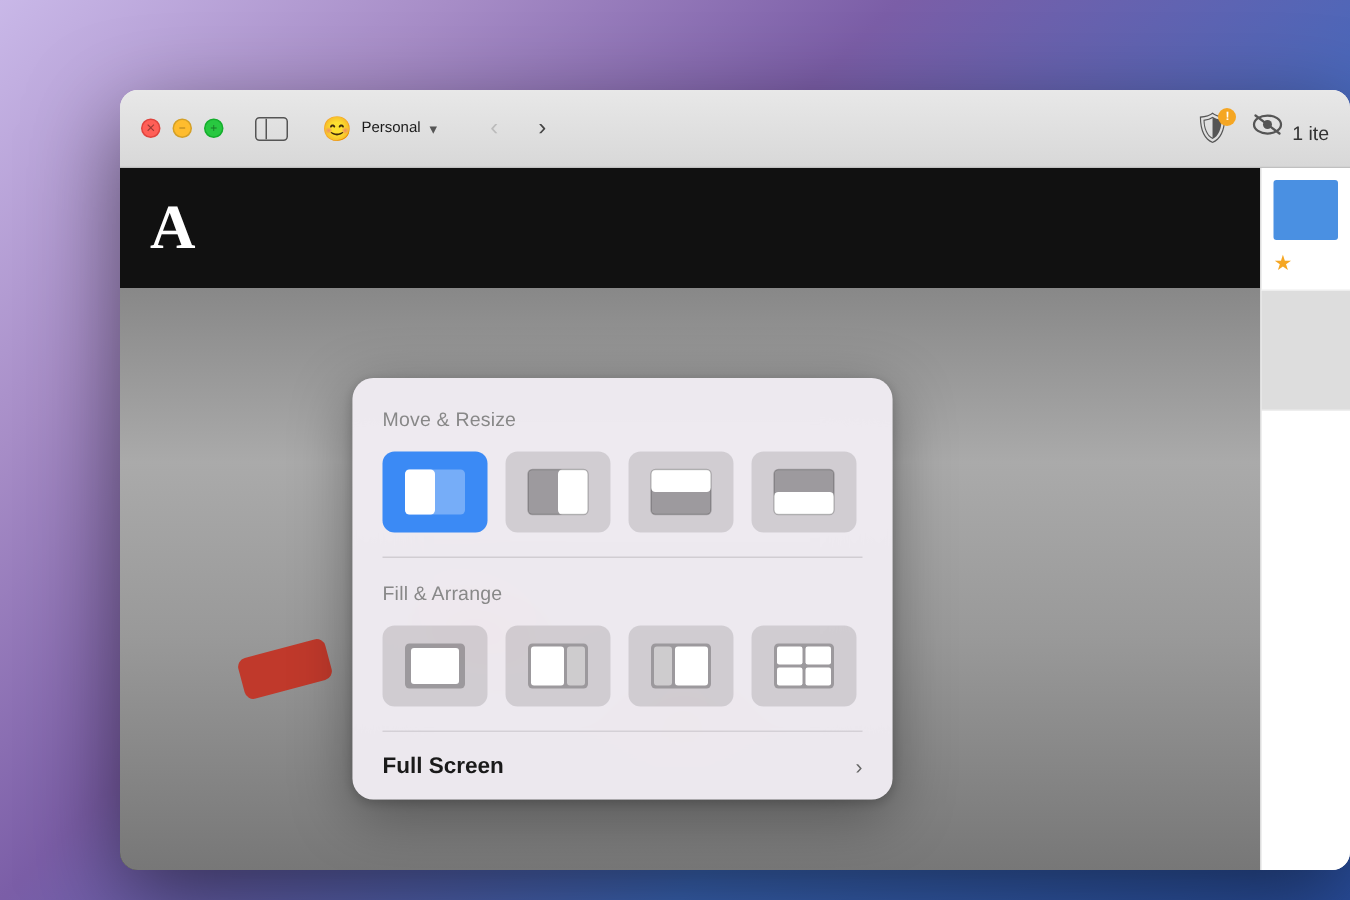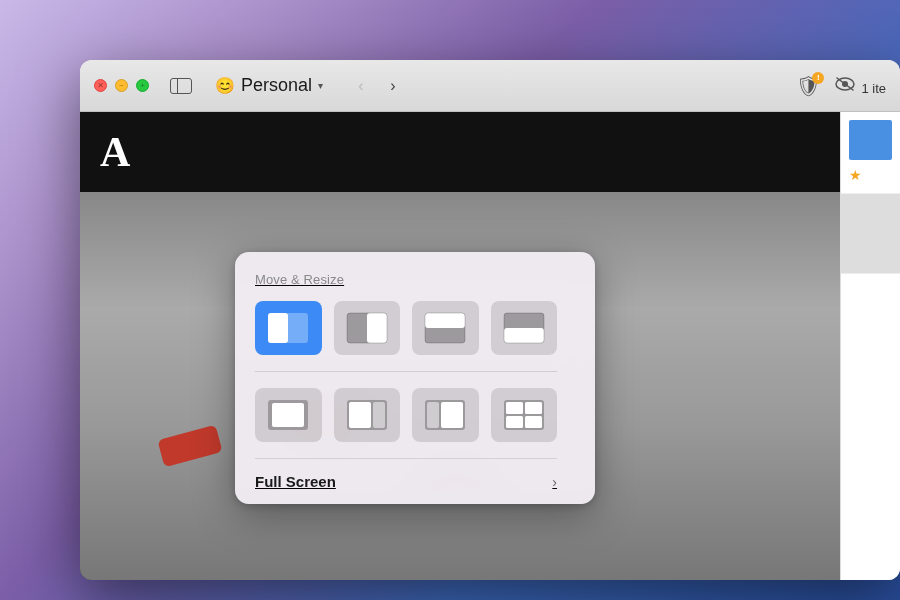--- a/index.html
+++ b/index.html
@@ -115,21 +115,21 @@
       border: none;
       cursor: pointer;
       border-radius: 6px;
     }
 
     .emoji-icon {
       font-size: 16px;
     }
 
     .folder-label {
-      font-size: 18px;
+      font-size: 10px;
       font-weight: 500;
       color: #1a1a1a;
     }
 
     .chevron-down {
       font-size: 10px;
       color: #555;
     }
 
     
@@ -309,23 +309,22 @@
       position: absolute;
       top: 140px;
       left: 155px;
       width: 360px;
       background: rgba(240, 236, 242, 0.96);
       border-radius: 14px;
       box-shadow: 0 10px 40px rgba(0,0,0,0.35), 0 2px 8px rgba(0,0,0,0.2);
       backdrop-filter: blur(20px);
       -webkit-backdrop-filter: blur(20px);
       z-index: 100;
-      padding: 20px 38px 0 20px;
+      padding: 20px 20px 0 20px;
       overflow: hidden;
-      text-decoration: underline;
     }
 
     
     .popup-menu::before {
       content: '';
       position: absolute;
       top: -10px;
       left: 56px;
       width: 20px;
       height: 10px;
@@ -522,20 +521,21 @@
           <svg class="layout-svg" viewBox="0 0 44 34">
             <rect x="2" y="2" width="40" height="30" rx="3" fill="rgba(0,0,0,0.25)"></rect>
             <rect x="2" y="17" width="40" height="15" rx="3" fill="white"></rect>
             <rect x="2" y="2" width="40" height="30" rx="3" fill="none" stroke="rgba(0,0,0,0.2)" stroke-width="1"></rect>
           </svg>
         </button>
       </div>
 
       <div class="divider"></div>
 
+      <div class="section-title">Fill &amp; Arrange</div>
 
       <div class="icons-grid">
 
         <button class="layout-icon-btn">
           <svg class="layout-svg" viewBox="0 0 44 34">
             <rect x="2" y="2" width="40" height="30" rx="3" fill="rgba(0,0,0,0.25)"></rect>
             <rect x="6" y="5" width="32" height="24" rx="2" fill="white"></rect>
           </svg>
         </button>
 

